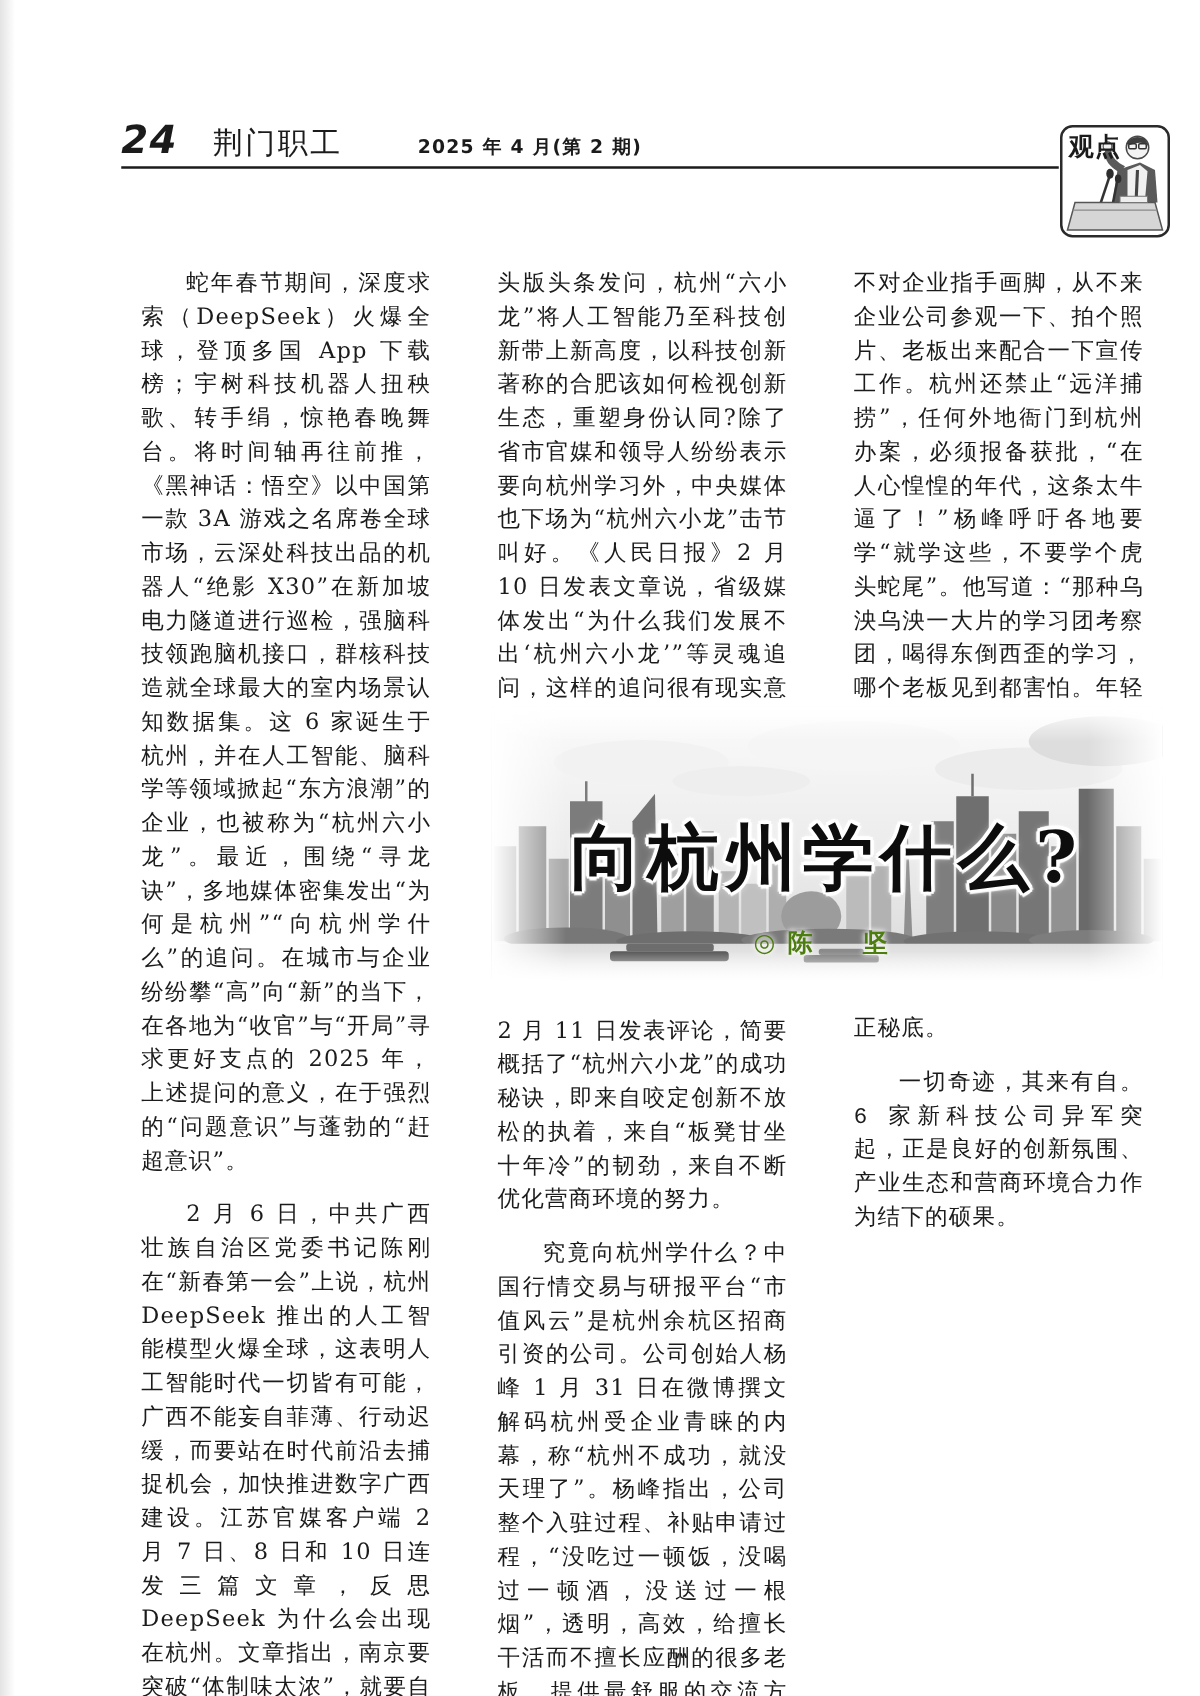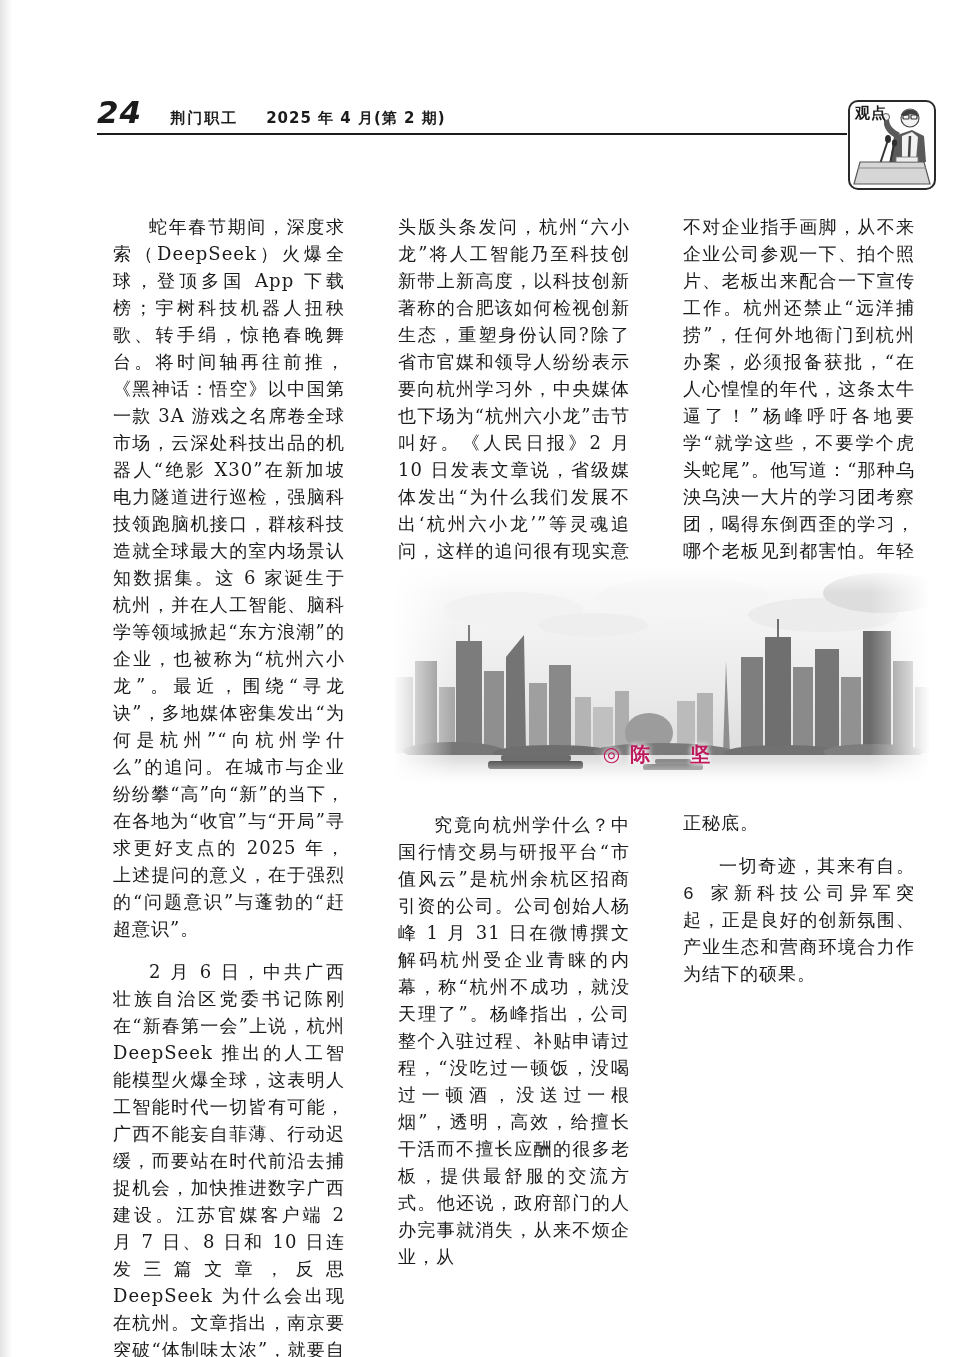--- a/index.html
+++ b/index.html
@@ -8,48 +8,48 @@
     font-family:"DejaVu Serif","Liberation Serif",serif;color:#1b1b1b;
     overflow:hidden;
   }
   
   .page-edge-left{position:absolute;left:0;top:0;width:12px;height:1357px;
     background:linear-gradient(90deg,#e3e3e3,#ffffff);}
   
   .page-header{position:absolute;left:97px;top:94px;display:flex;align-items:baseline;gap:28px;
     font-family:"DejaVu Sans","Liberation Sans",sans-serif;}
   .page-number{font-size:31px;font-weight:700;font-style:italic;letter-spacing:1px;}
-  .masthead{font-size:15px;font-weight:700;letter-spacing:2px;}
-  .issue-info{font-size:15px;font-weight:700;letter-spacing:1px;}
+  .masthead{font-size:24px;font-weight:400;letter-spacing:2px;}
+  .issue-info{font-size:15px;font-weight:700;letter-spacing:1px;margin-left:32px;}
   .header-rule{position:absolute;left:97px;top:133px;width:750px;height:2px;background:#1c1c1c;}
   
   .section-badge{position:absolute;left:848px;top:100px;width:84px;height:86px;
     border:2px solid #2a2a2a;border-radius:10px;background:#fff;overflow:hidden;}
   .badge-label{position:absolute;left:5px;top:2px;z-index:2;
-    font-family:"DejaVu Sans","Liberation Sans",sans-serif;font-size:15px;font-weight:700;letter-spacing:1px;}
+    font-family:"DejaVu Sans","Liberation Sans",sans-serif;font-size:20px;font-weight:700;letter-spacing:1px;}
   .section-badge svg{position:absolute;left:0;top:0;}
   
   .col{position:absolute;width:264px;}
   .para{margin:16px;text-align:justify;font-size:18px;line-height:27px;letter-spacing:1px;}
   .indent{text-indent:2em;}
   #col1{left:97px;top:197px;}
   #col2-top{left:382px;top:197px;}
   #col3-top{left:667px;top:197px;}
   #col2-bottom{left:382px;top:795px;}
   #col3-bottom{left:667px;top:795px;font-family:Liberation Mono, monospace;}
   
   .article-image{position:absolute;left:393px;top:565px;width:537px;height:220px;overflow:hidden;}
   .article-image svg{position:absolute;left:0;top:0;}
   .image-title{position:absolute;left:50%;top:122px;transform:translate(-50%,-50%);
     white-space:nowrap;font-weight:900;font-size:57px;letter-spacing:5px;color:#0d0d0d;
     font-family:"DejaVu Serif","Liberation Serif",serif;
     text-shadow:-2px -2px 0 #fff,2px -2px 0 #fff,-2px 2px 0 #fff,2px 2px 0 #fff,
                 0 -3px 1px #fff,0 3px 1px #fff,-3px 0 1px #fff,3px 0 1px #fff,0 0 8px #fff;}
   .image-byline{position:absolute;left:50%;top:176px;transform:translateX(-50%);
-    white-space:nowrap;font-weight:700;font-size:20px;letter-spacing:10px;color:#be185d;
+    white-space:nowrap;font-weight:700;font-size:20px;letter-spacing:10px;color:#4d7c0f;
     text-shadow:0 0 4px #fff,0 0 6px #fff;}
 </style>
 </head>
 <body>
 
 <div class="page-edge-left"></div>
 
 <div class="page-header">
   <span class="page-number">24</span>
   <span class="masthead">荆门职工</span>
@@ -173,23 +173,25 @@
     <rect x="95" y="196" width="95" height="8" rx="3" fill="#565656"></rect>
     <rect x="108" y="190" width="70" height="6" rx="2" fill="#6d6d6d"></rect>
     <rect x="250" y="199" width="60" height="6" rx="2" fill="#7a7a7a"></rect>
     <rect x="262" y="194" width="36" height="5" rx="2" fill="#8a8a8a"></rect>
 
     <rect x="0" y="0" width="60" height="220" fill="url(#fadeL)"></rect>
     <rect x="477" y="0" width="60" height="220" fill="url(#fadeR)"></rect>
     <rect x="0" y="0" width="537" height="28" fill="url(#fadeT)"></rect>
     <rect x="0" y="196" width="537" height="24" fill="url(#fadeB)"></rect>
   </svg>
+  <div class="image-title">向杭州学什么?</div>
   <div class="image-byline">◎陈　坚</div>
 </div>
 
 <div class="col" id="col2-bottom">
+  <p class="para">2 月 11 日发表评论，简要概括了“杭州六小龙”的成功秘诀，即来自咬定创新不放松的执着，来自“板凳甘坐十年冷”的韧劲，来自不断优化营商环境的努力。</p>
   <p class="para indent">究竟向杭州学什么？中国行情交易与研报平台“市值风云”是杭州余杭区招商引资的公司。公司创始人杨峰 1 月 31 日在微博撰文解码杭州受企业青睐的内幕，称“杭州不成功，就没天理了”。杨峰指出，公司整个入驻过程、补贴申请过程，“没吃过一顿饭，没喝过一顿酒，没送过一根烟”，透明，高效，给擅长干活而不擅长应酬的很多老板，提供最舒服的交流方式。他还说，政府部门的人办完事就消失，从来不烦企业，从</p>
 </div>
 
 <div class="col" id="col3-bottom">
   <p class="para">正秘底。</p>
   <p class="para indent">一切奇迹，其来有自。6 家新科技公司异军突起，正是良好的创新氛围、产业生态和营商环境合力作为结下的硕果。</p>
 </div>
 
 </body></html>

